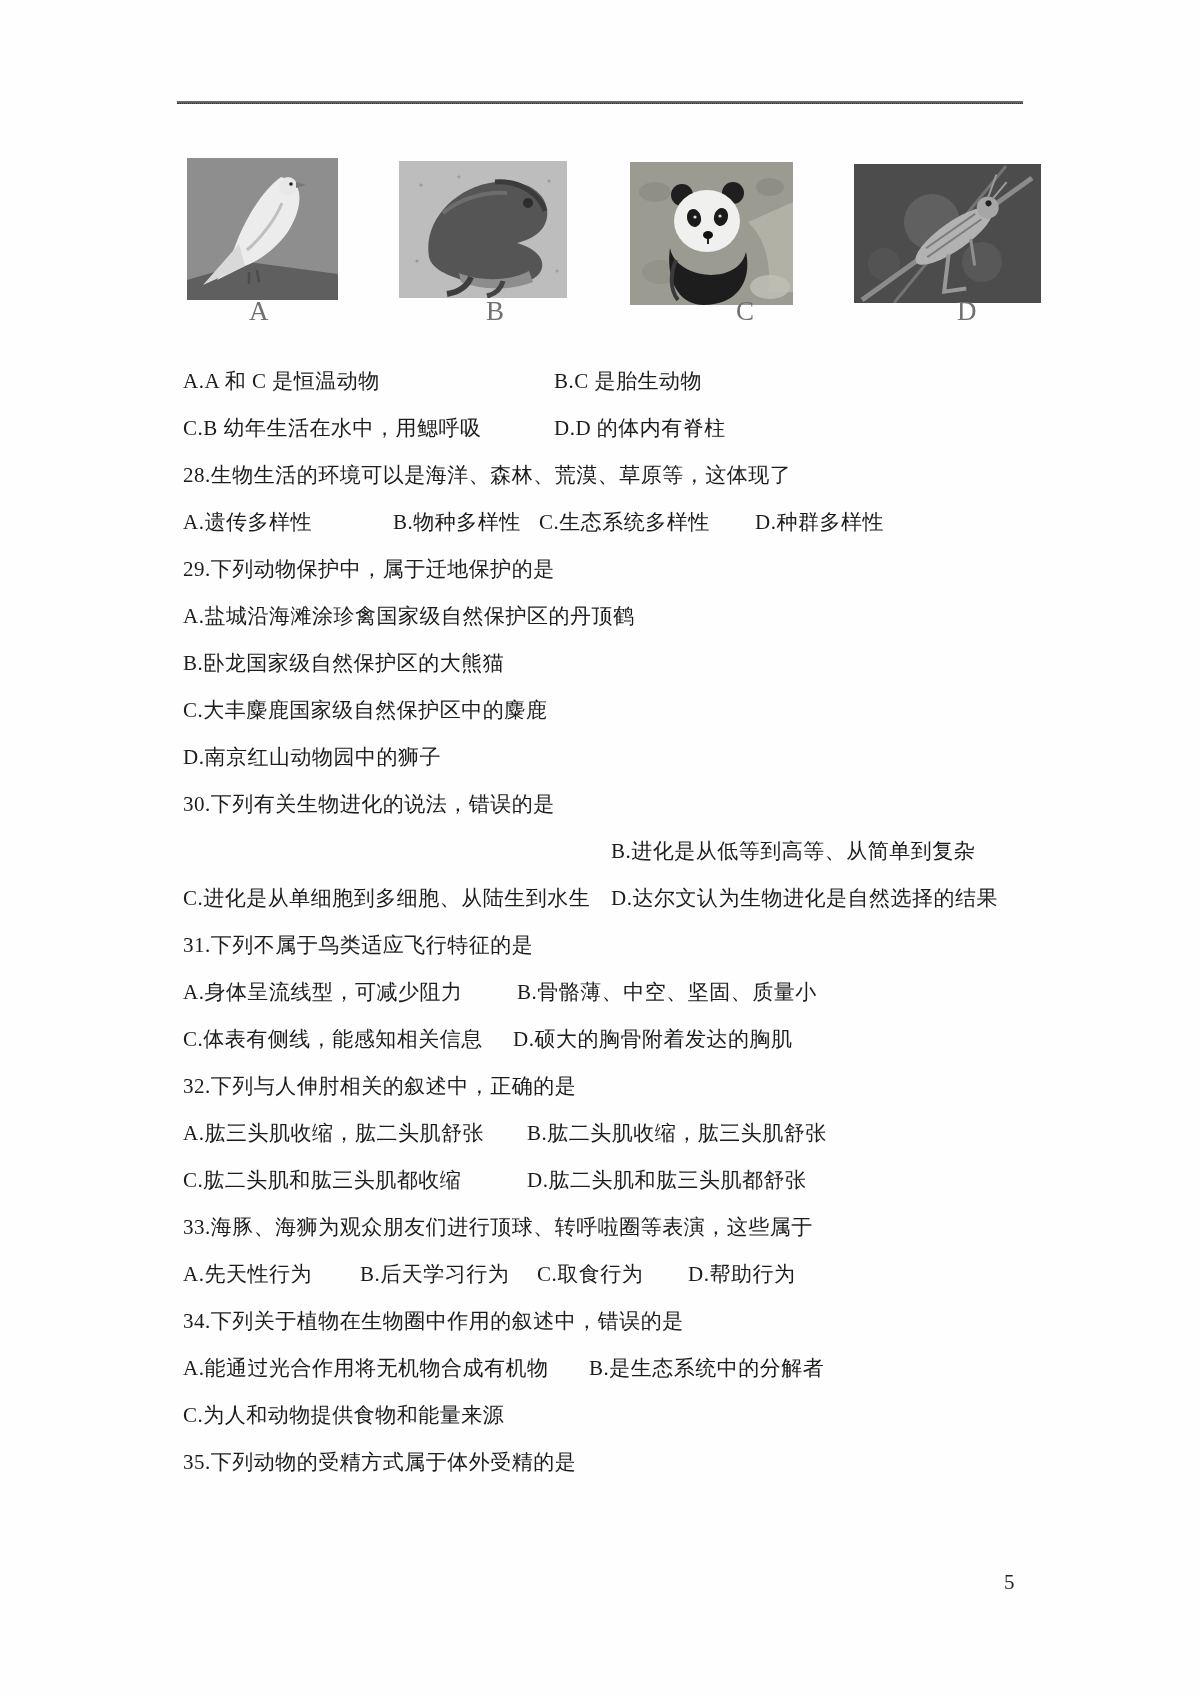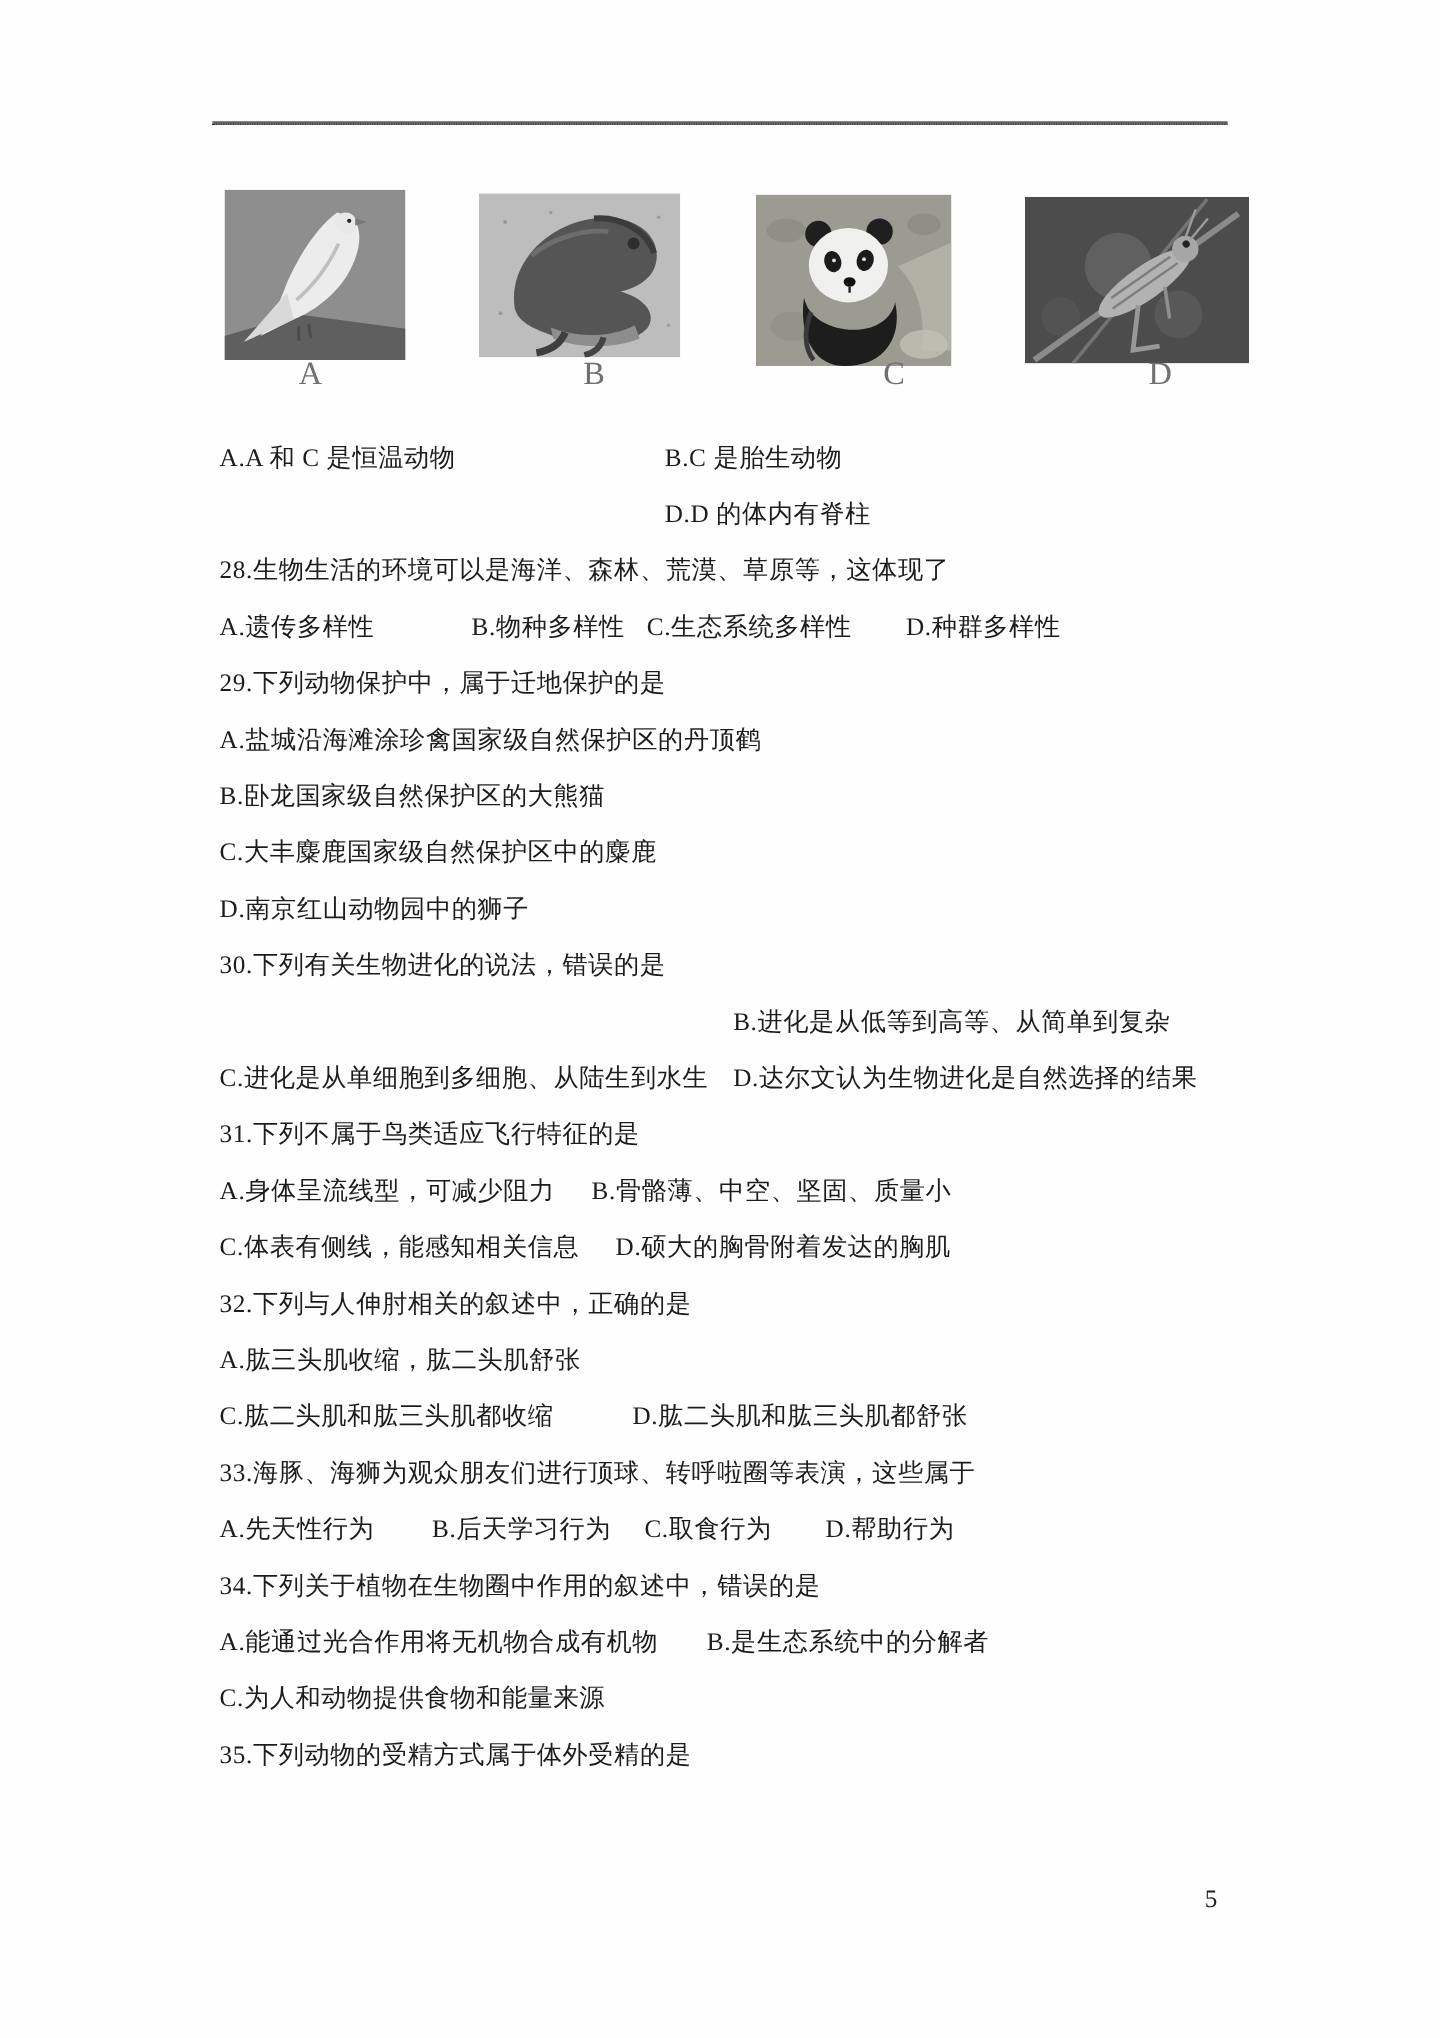--- a/index.html
+++ b/index.html
@@ -115,20 +115,21 @@
     <span class="fig-label" style="left:736px">C</span>
     <span class="fig-label" style="left:957px">D</span>
   </div>
 
   <div>
       <div class="text-line" style="top: 367px;">
         <span class="text-segment" style="left: 183px;">A.A 和 C 是恒温动物</span>
         <span class="text-segment" style="left: 554px;">B.C 是胎生动物</span>
       </div>
       <div class="text-line" style="top: 414px;">
+        <span class="text-segment" style="left: 183px;">C.B 幼年生活在水中，用鳃呼吸</span>
         <span class="text-segment" style="left: 554px;">D.D 的体内有脊柱</span>
       </div>
       <div class="text-line" style="top: 461px;">
         <span class="text-segment" style="left: 183px;">28.生物生活的环境可以是海洋、森林、荒漠、草原等，这体现了</span>
       </div>
       <div class="text-line" style="top: 508px;">
         <span class="text-segment" style="left: 183px;">A.遗传多样性</span>
         <span class="text-segment" style="left: 353px; margin-left: 40px;">B.物种多样性</span>
         <span class="text-segment" style="left: 539px;">C.生态系统多样性</span>
         <span class="text-segment" style="left: 755px;">D.种群多样性</span>
@@ -156,31 +157,32 @@
       </div>
       <div class="text-line" style="top: 884px;">
         <span class="text-segment" style="left: 183px;">C.进化是从单细胞到多细胞、从陆生到水生</span>
         <span class="text-segment" style="left: 611px;">D.达尔文认为生物进化是自然选择的结果</span>
       </div>
       <div class="text-line" style="top: 931px;">
         <span class="text-segment" style="left: 183px;">31.下列不属于鸟类适应飞行特征的是</span>
       </div>
       <div class="text-line" style="top: 978px;">
         <span class="text-segment" style="left: 183px;">A.身体呈流线型，可减少阻力</span>
-        <span class="text-segment" style="left: 493px;">B.骨骼薄、中空、坚固、质量小</span>
+        <span class="text-segment" style="left: 517px;">B.骨骼薄、中空、坚固、质量小</span>
       </div>
       <div class="text-line" style="top: 1025px;">
         <span class="text-segment" style="left: 183px;">C.体表有侧线，能感知相关信息</span>
         <span class="text-segment" style="left: 513px;">D.硕大的胸骨附着发达的胸肌</span>
       </div>
       <div class="text-line" style="top: 1072px;">
         <span class="text-segment" style="left: 183px;">32.下列与人伸肘相关的叙述中，正确的是</span>
       </div>
       <div class="text-line" style="top: 1119px;">
         <span class="text-segment" style="left: 183px;">A.肱三头肌收缩，肱二头肌舒张</span>
+        <span class="text-segment" style="left: 527px;">B.肱二头肌收缩，肱三头肌舒张</span>
       </div>
       <div class="text-line" style="top: 1166px;">
         <span class="text-segment" style="left: 183px;">C.肱二头肌和肱三头肌都收缩</span>
         <span class="text-segment" style="left: 527px;">D.肱二头肌和肱三头肌都舒张</span>
       </div>
       <div class="text-line" style="top: 1213px;">
         <span class="text-segment" style="left: 183px;">33.海豚、海狮为观众朋友们进行顶球、转呼啦圈等表演，这些属于</span>
       </div>
       <div class="text-line" style="top: 1260px;">
         <span class="text-segment" style="left: 183px;">A.先天性行为</span>

